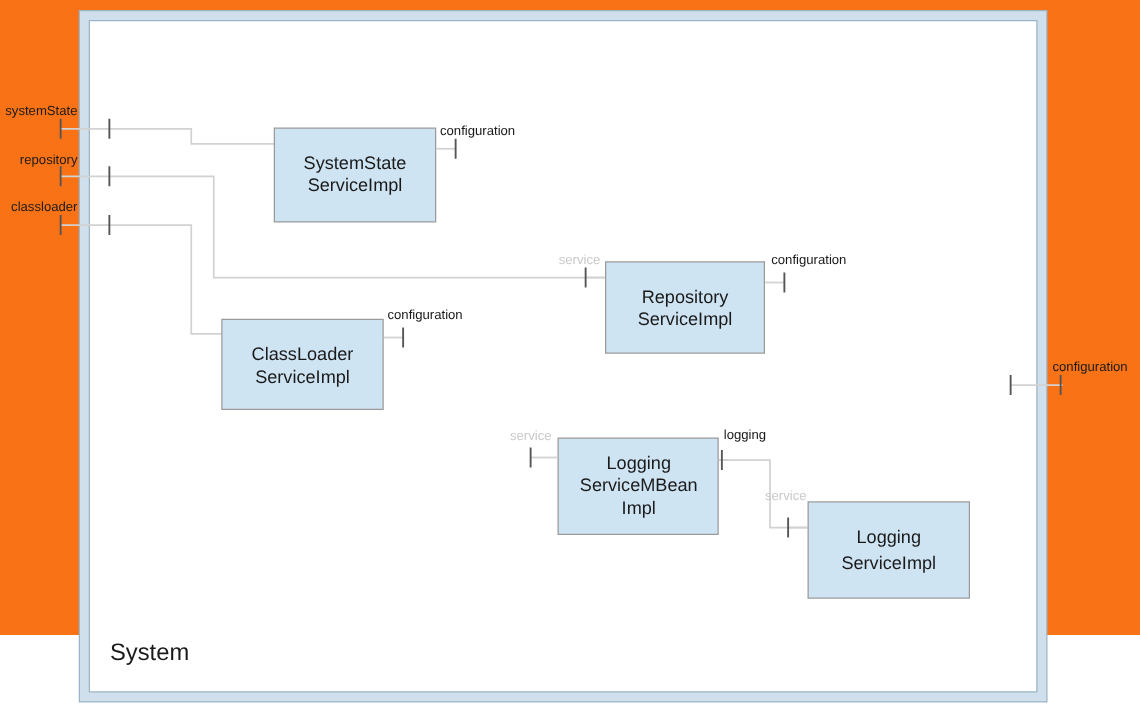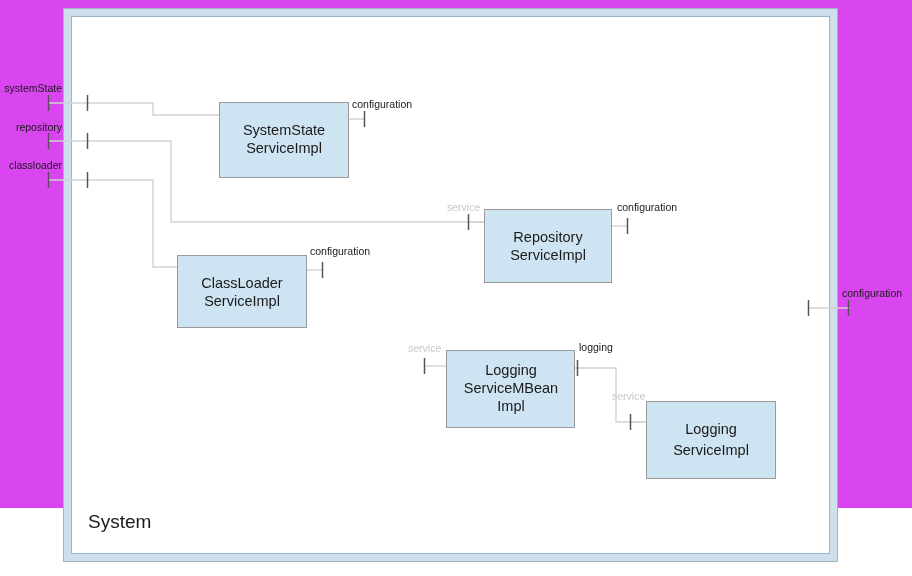--- a/index.html
+++ b/index.html
@@ -11,21 +11,21 @@
   body {
     width: 912px;
     height: 576px;
     overflow: hidden;
     font-family: "Liberation Sans", sans-serif;
   }
   #diagram-root {
     position: relative;
     width: 912px;
     height: 508px;
-    background: #d946ef;
+    background: #f97316;
   }
   #diagram-svg {
     position: absolute;
     top: 0;
     left: 0;
     width: 912px;
     height: 576px;
     display: block;
   }
   .comp-label {

